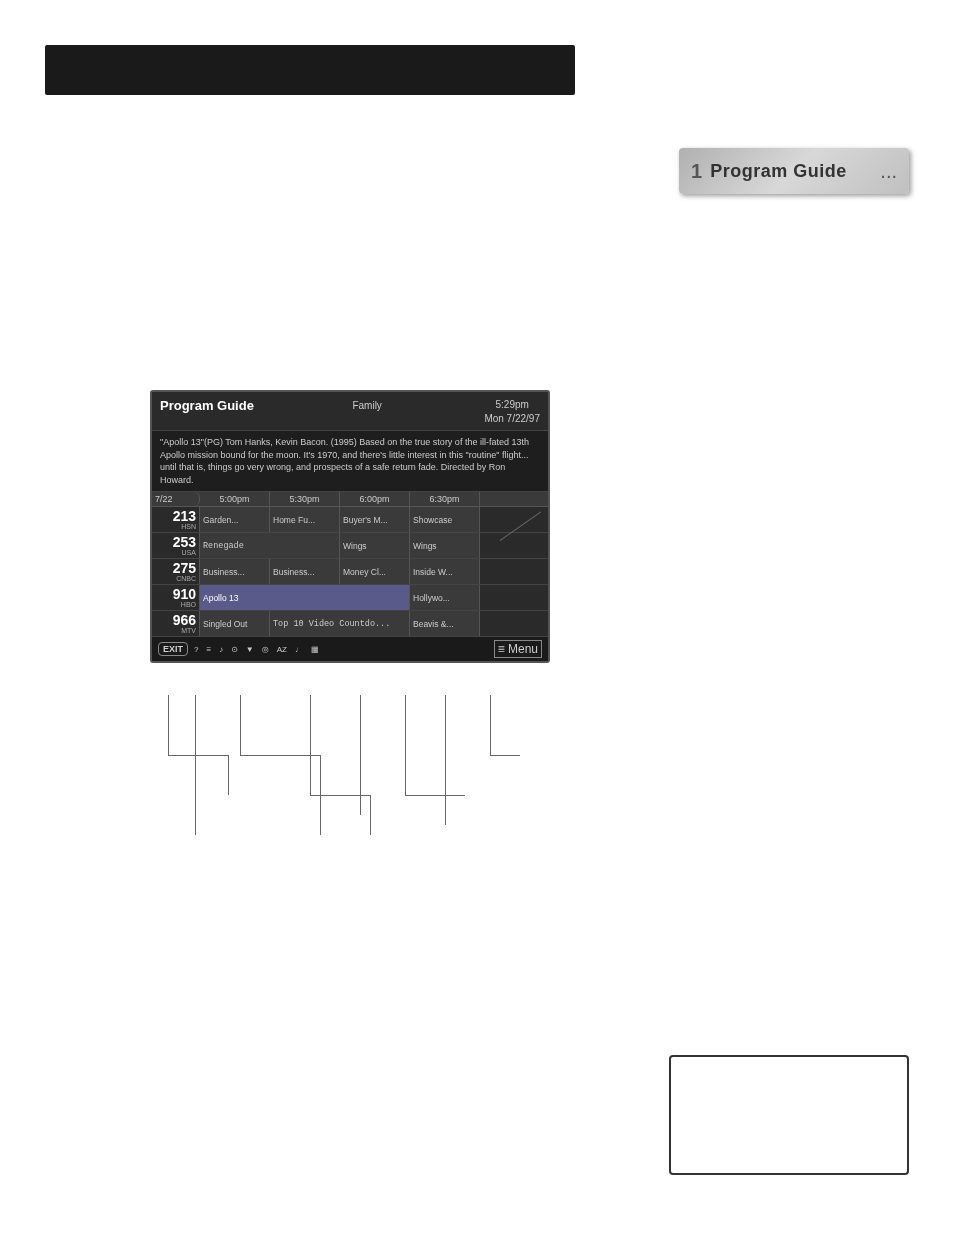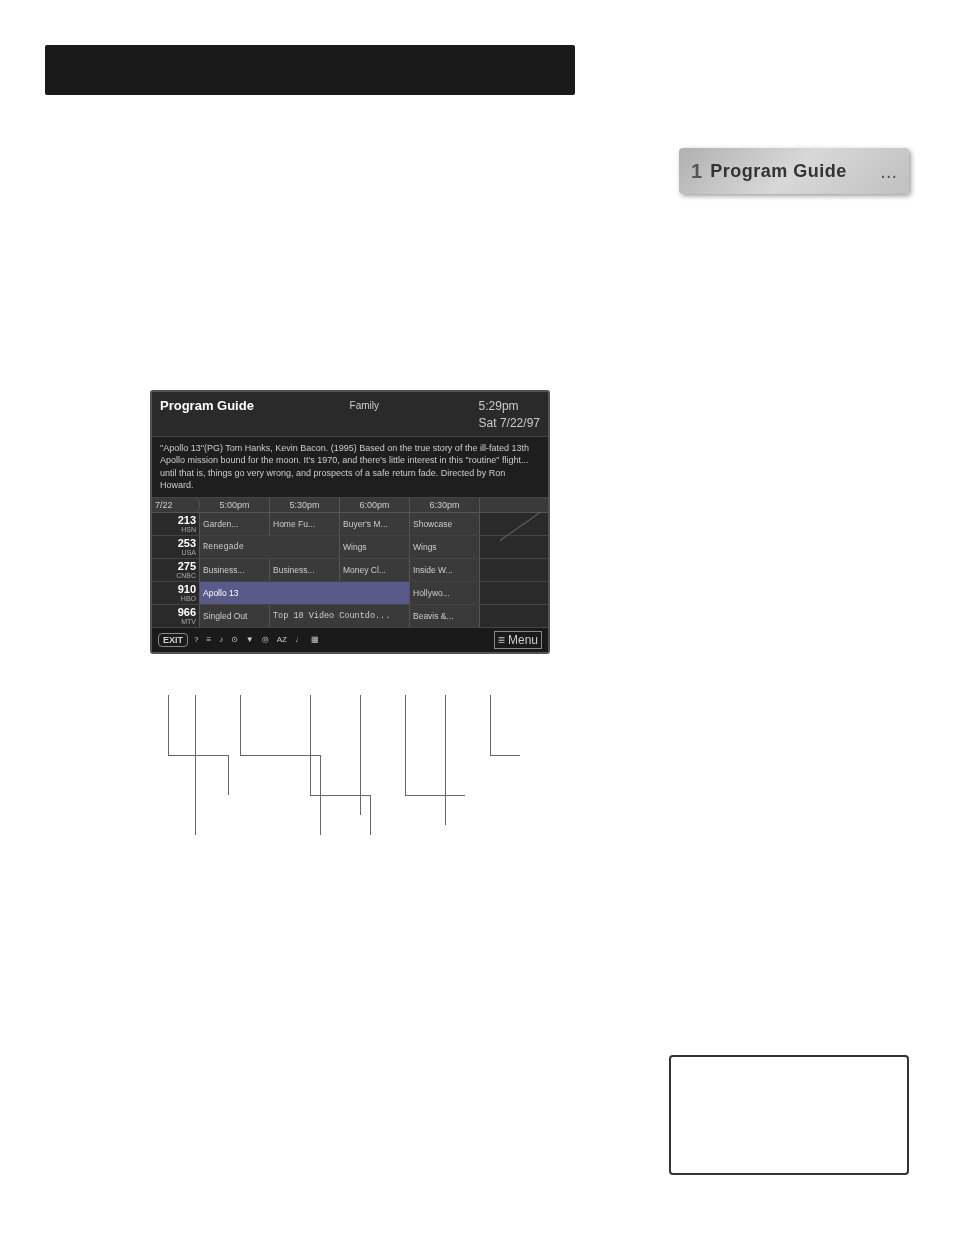--- a/index.html
+++ b/index.html
@@ -76,23 +76,23 @@
       justify-content: space-between;
       align-items: flex-start;
       border-bottom: 1px solid #444;
     }
     .guide-title {
       font-size: 13px;
       font-weight: bold;
       color: #ffffff;
     }
     .guide-time {
-      font-size: 12px;
-      color: #cccccc;
-      text-align: left;
+      font-size: 10px;
+      color: #cccccc;
+      text-align: center;
       line-height: 1.4;
       margin-left: 18px;
     }
 
     
     .guide-description {
       background: #1e1e1e;
       padding: 5px 8px;
       font-size: 9px;
       color: #cccccc;
@@ -131,21 +131,21 @@
     .channel-num-cell {
       background: #2a2a2a;
       padding: 2px 3px;
       display: flex;
       flex-direction: column;
       align-items: flex-end;
       justify-content: center;
       border-right: 1px solid #555;
     }
     .ch-number {
-      font-size: 11px;
+      font-size: 14px;
       font-weight: bold;
       color: #ffffff;
       line-height: 1;
       text-align: right;
     }
     .ch-name {
       font-size: 7px;
       color: #aaaaaa;
       text-align: right;
     }
@@ -227,21 +227,21 @@
   <span class="badge-arrow">...</span>
 </div>
 
 <div class="guide-container">
 
   <div class="guide-header">
     <span class="guide-title">Program Guide</span>
     <span style="font-size:10px;color:#ccc;margin-left:14px;margin-top:2px;">Family</span>
     <div class="guide-time">
       <div>5:29pm</div>
-      <div>Sat 7/22/97</div>
+      <div>Mon 7/22/97</div>
     </div>
   </div>
 
   <div class="guide-description">"Apollo 13"(PG) Tom Hanks, Kevin Bacon. (1995) Based on the true story of the ill-fated 13th Apollo mission bound for the moon. It's 1970, and there's little interest in this "routine" flight... until that is, things go very wrong, and prospects of a safe return fade. Directed by Ron Howard.</div>
 
   <div class="time-row">
     <div class="time-cell">7/22</div>
     <div class="time-cell">5:00pm</div>
     <div class="time-cell">5:30pm</div>
     <div class="time-cell">6:00pm</div>

